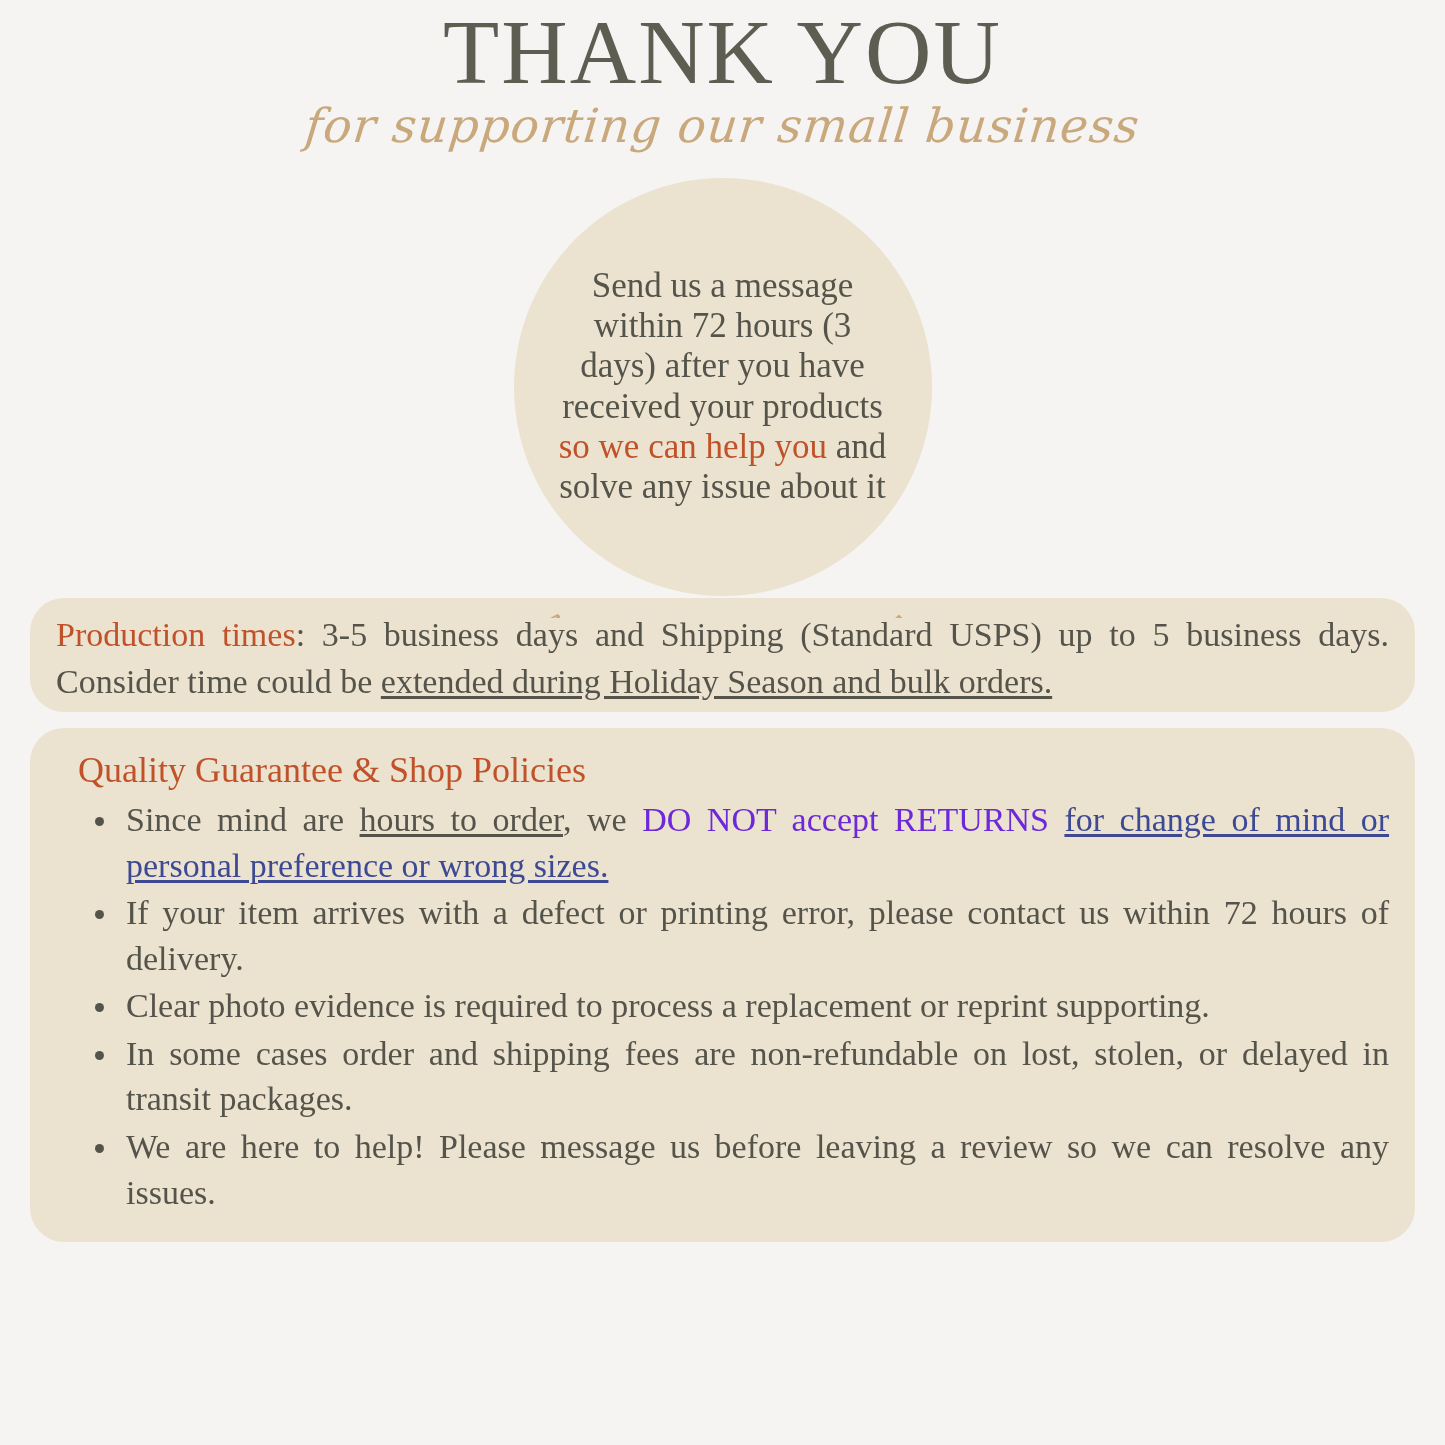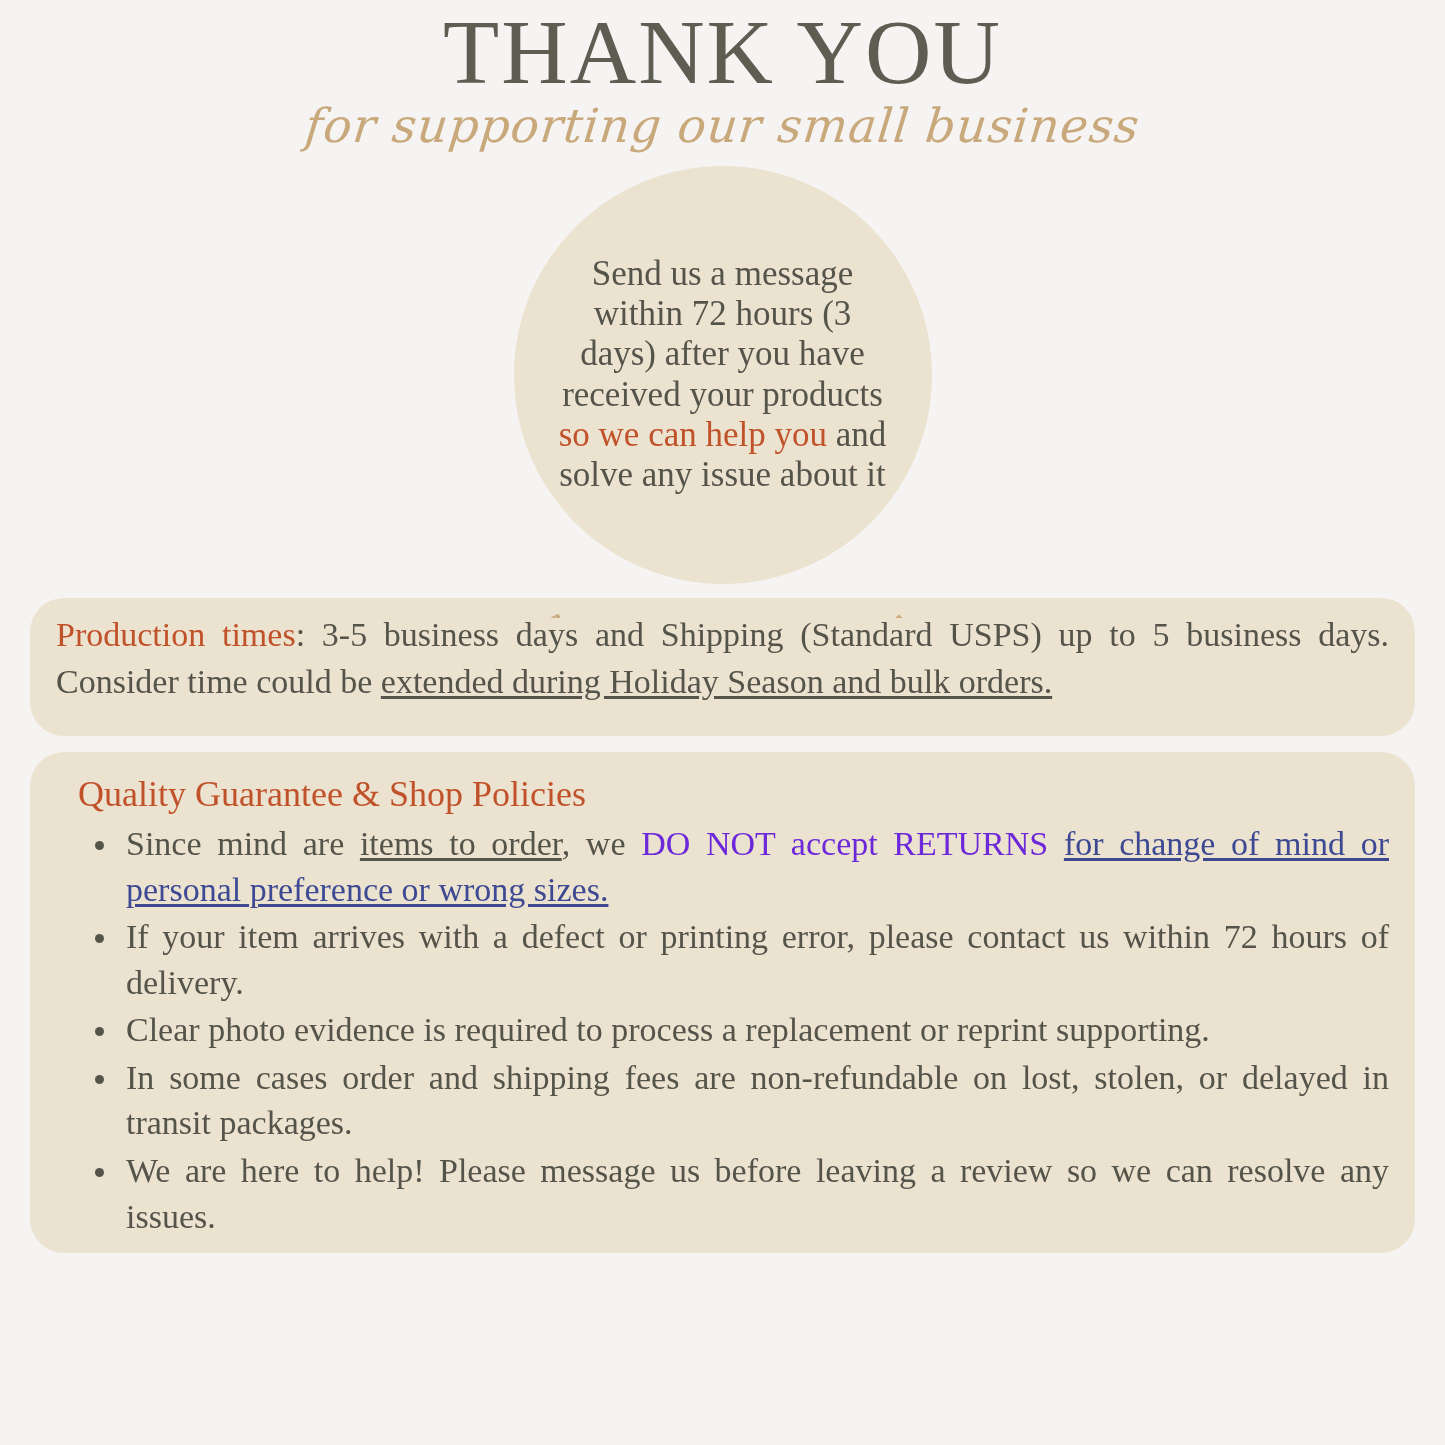--- a/index.html
+++ b/index.html
@@ -50,21 +50,21 @@
   
   .circle-wrap {
     position: relative;
     width: 100%;
     height: 440px;
     margin-top: 6px;
   }
   .circle {
     position: absolute;
     left: 50%;
-    top: 8px;
+    top: 20px;
     transform: translateX(-50%);
     width: 418px;
     height: 418px;
     border-radius: 50%;
     background: #ece2d0;
     display: flex;
     align-items: center;
     justify-content: center;
   }
   .circle-text {
@@ -95,39 +95,39 @@
     font-size: 38px;
     fill: #c9a97c;
     letter-spacing: 1px;
   }
 
   
   .panel {
     background: #ece2d0;
     border-radius: 34px;
     margin: 0 30px 16px 30px;
-    padding: 14px 26px 30px 26px;
+    padding: 14px 26px 6px 26px;
     font-size: 34px;
     line-height: 1.38;
     color: #55544b;
     text-align: justify;
   }
   .panel p {
     margin: 0;
   }
   .lead {
     color: #c0522a;
   }
   u.plain {
     text-decoration: underline;
     text-underline-offset: 3px;
   }
 
   .panel-policies {
-    padding: 14px 26px 12px 30px;
+    padding: 14px 26px 25px 30px;
     text-align: left;
   }
   .policies-title {
     color: #c0522a;
     font-size: 36px;
     margin: 4px 0 2px 18px;
   }
   ul.policy-list {
     margin: 0;
     padding-left: 60px;
@@ -184,21 +184,21 @@
   </div>
 
   <div class="panel">
     <p><span class="lead">Production times</span><span>: 3-5 business days and Shipping (Standard USPS) up to 5 business days. Consider time could be </span><u class="plain">extended during Holiday Season and bulk orders.</u><span></span></p>
   </div>
 
 
   <div class="panel panel-policies">
     <div class="policies-title">Quality Guarantee &amp; Shop Policies</div>
     <ul class="policy-list">
-      <li><span>Since mind are </span><u class="plain">items to order</u><span>, we </span><span class="blue">DO NOT accept RETURNS </span><span class="blue-u">for change of mind or personal preference or wrong sizes.</span></li>
+      <li><span>Since mind are </span><u class="plain">hours to order</u><span>, we </span><span class="blue">DO NOT accept RETURNS </span><span class="blue-u">for change of mind or personal preference or wrong sizes.</span></li>
       <li><span>If your item arrives with a defect or printing error, please contact us within 72 hours of delivery.</span></li>
       <li><span>Clear photo evidence is required to process a replacement or reprint supporting.</span></li>
       <li><span>In some cases order and shipping fees are non-refundable on lost, stolen, or delayed in transit packages.</span></li>
       <li class="just-last"><span>We are here to help! Please message us before leaving a review so we can resolve any issues.</span></li>
     </ul>
   </div>
 
 </div>
 
 </body></html>

